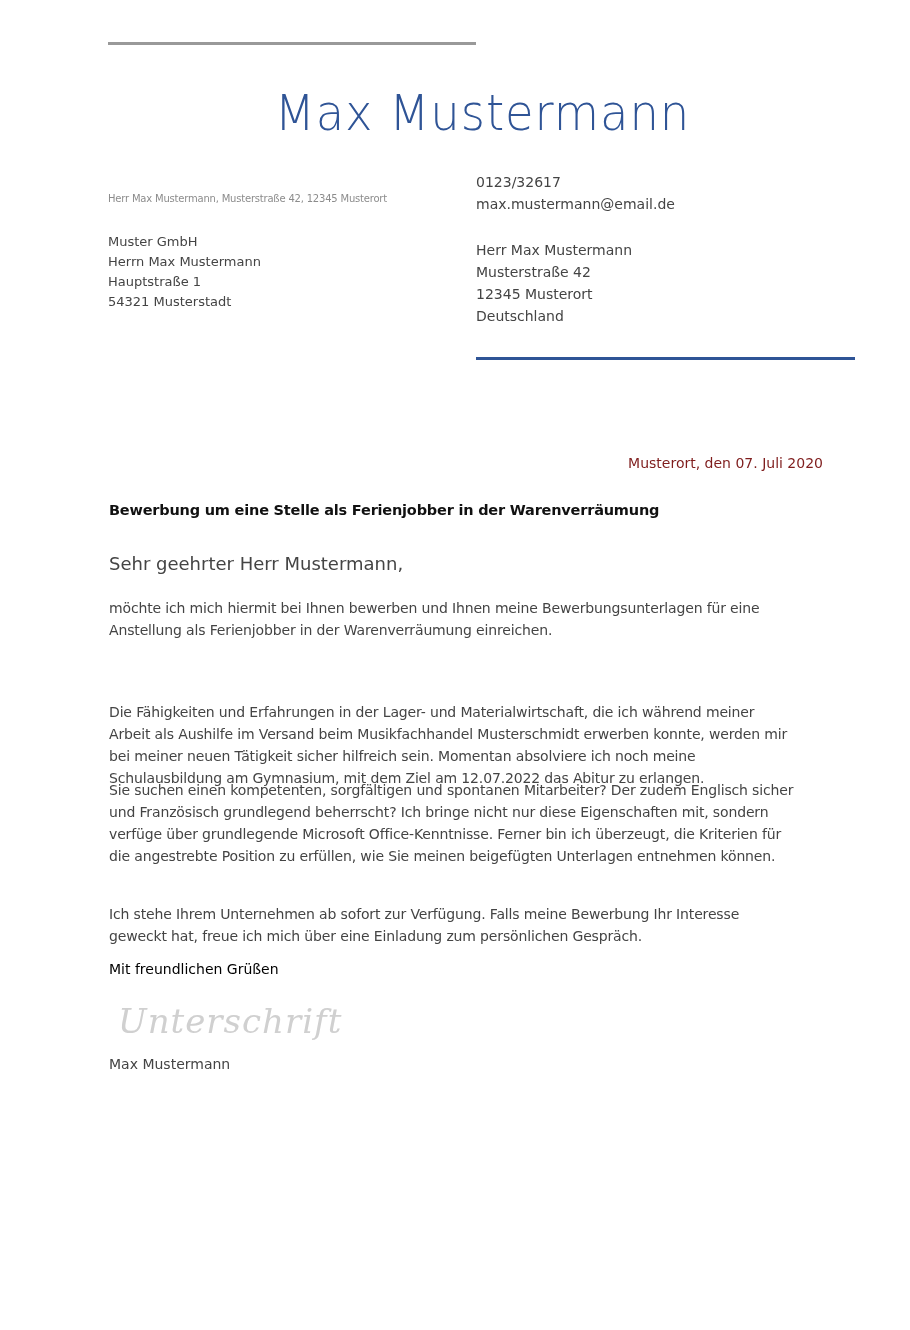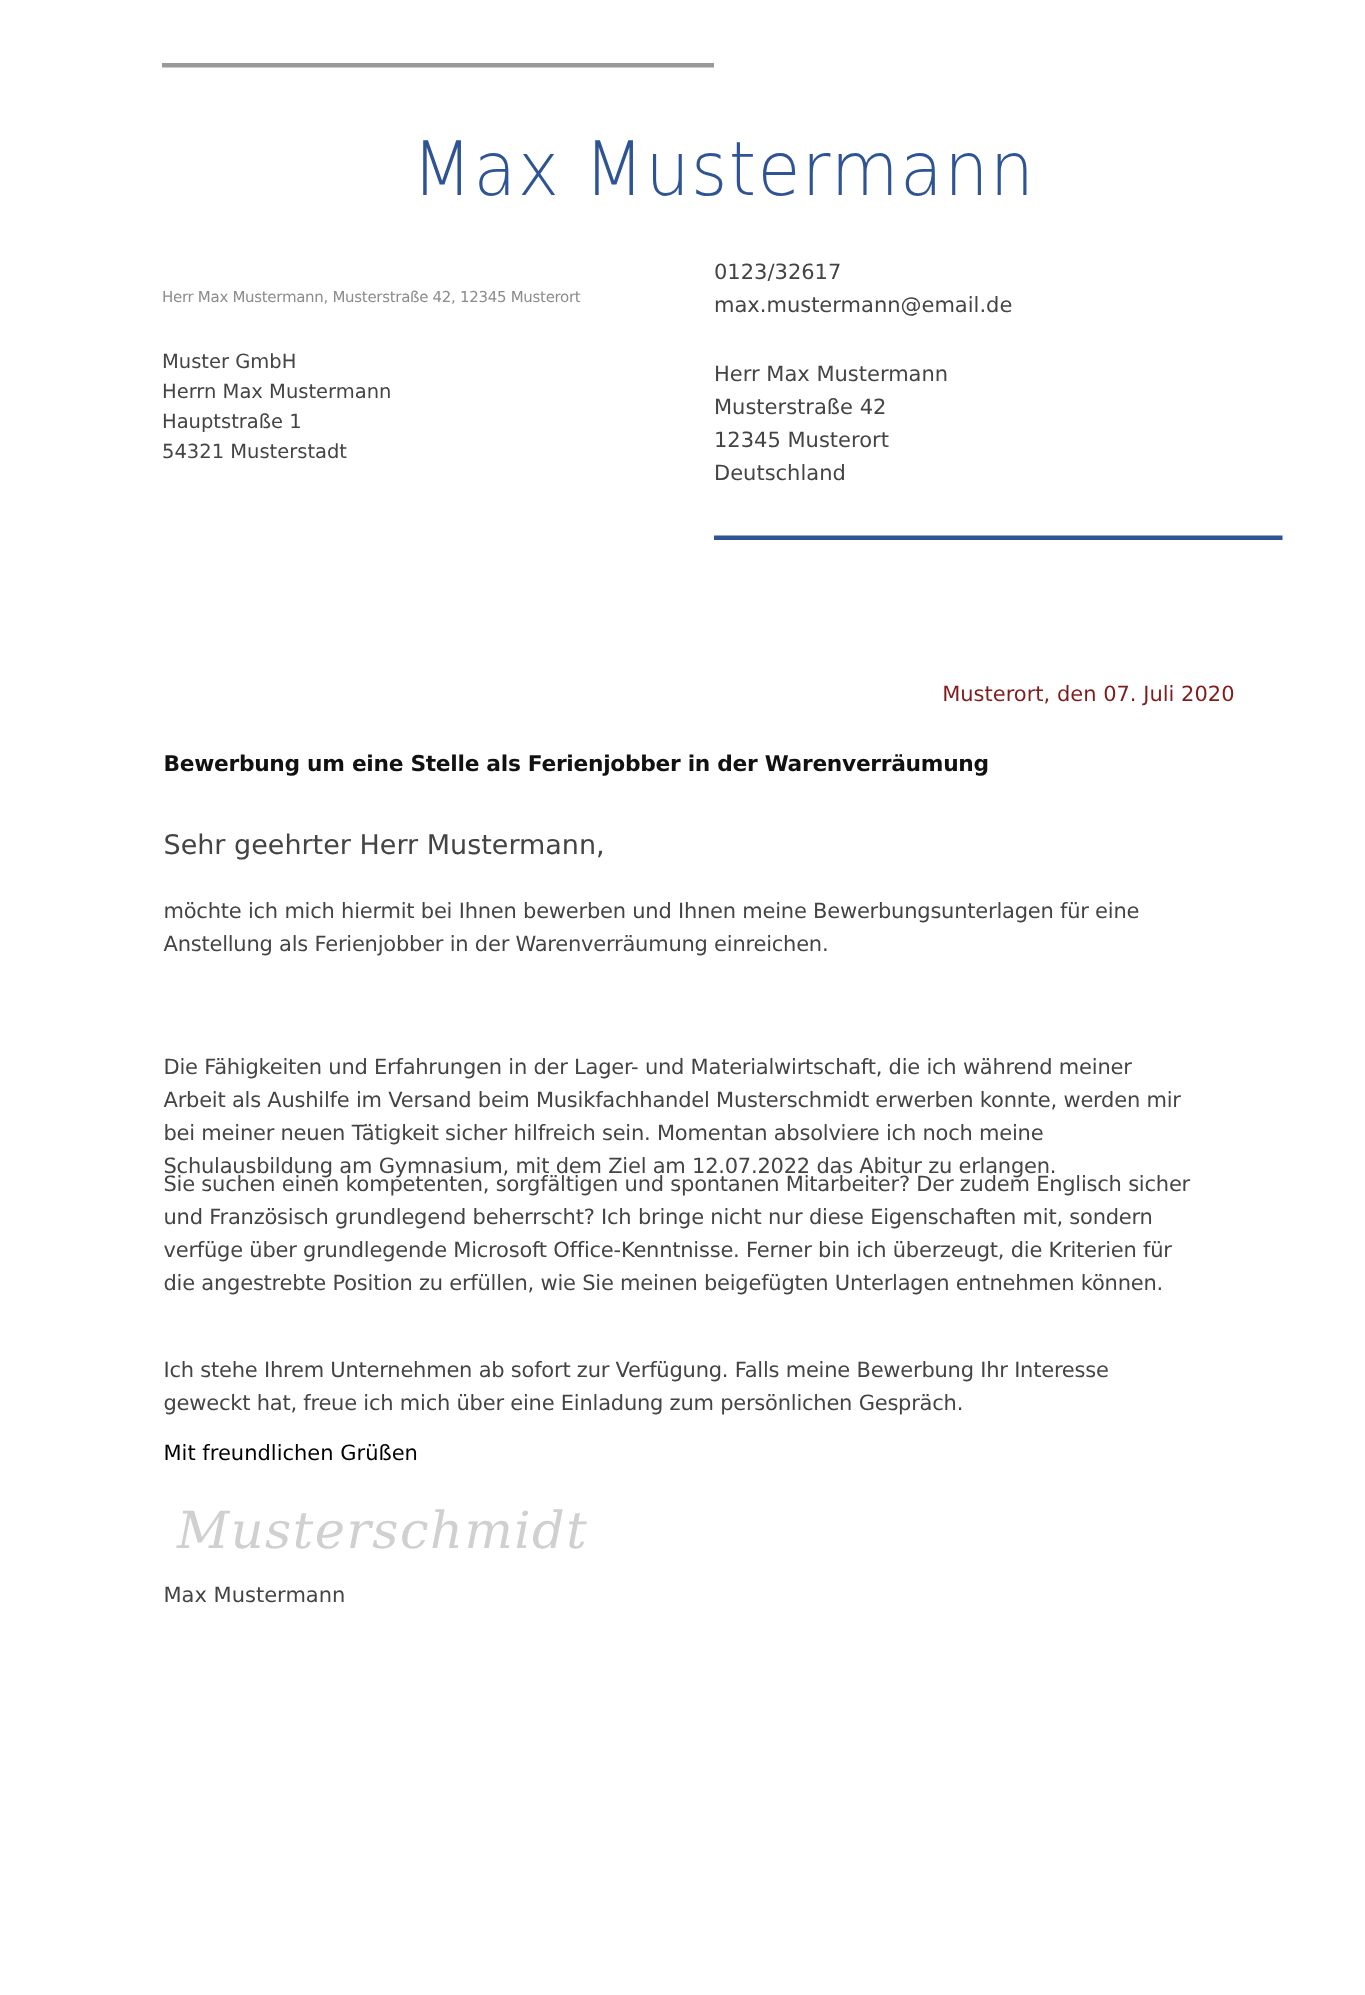--- a/index.html
+++ b/index.html
@@ -73,14 +73,14 @@
   <span class="line">und Französisch grundlegend beherrscht? Ich bringe nicht nur diese Eigenschaften mit, sondern</span>
   <span class="line">verfüge über grundlegende Microsoft Office-Kenntnisse. Ferner bin ich überzeugt, die Kriterien für</span>
   <span class="line">die angestrebte Position zu erfüllen, wie Sie meinen beigefügten Unterlagen entnehmen können.</span>
 </div>
 <div class="abs body-text p4">
   <span class="line">Ich stehe Ihrem Unternehmen ab sofort zur Verfügung. Falls meine Bewerbung Ihr Interesse</span>
   <span class="line">geweckt hat, freue ich mich über eine Einladung zum persönlichen Gespräch.</span>
 </div>
 
 <div class="abs closing">Mit freundlichen Grüßen</div>
-<div class="abs signature">Musterschmidt</div>
+<div class="abs signature">Unterschrift</div>
 <div class="abs signer">Max Mustermann</div>
 
 </body></html>

